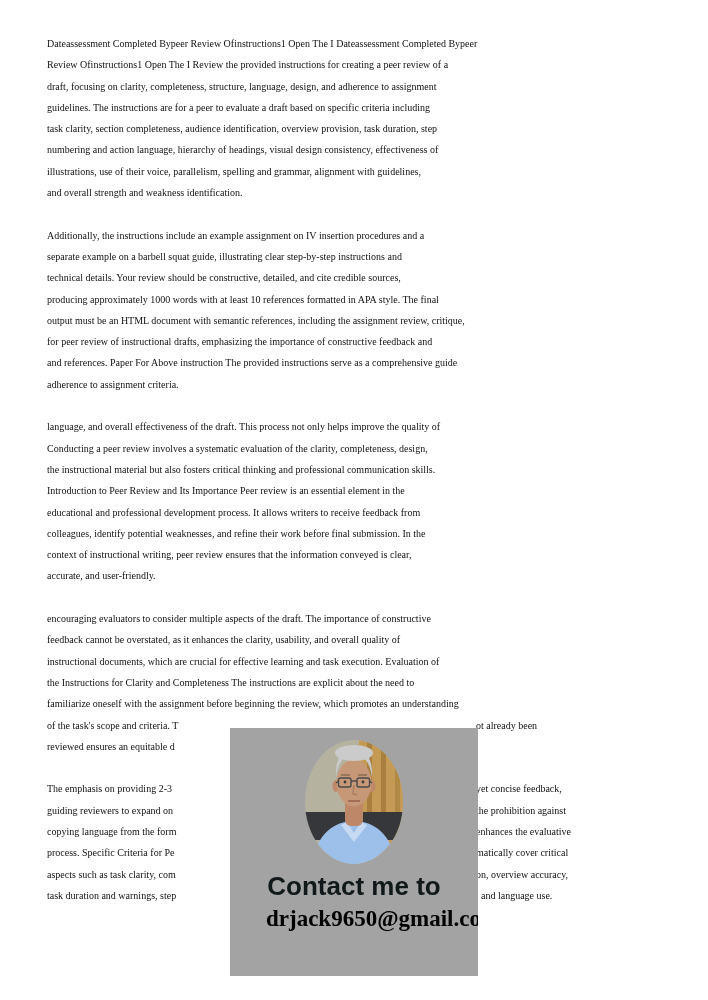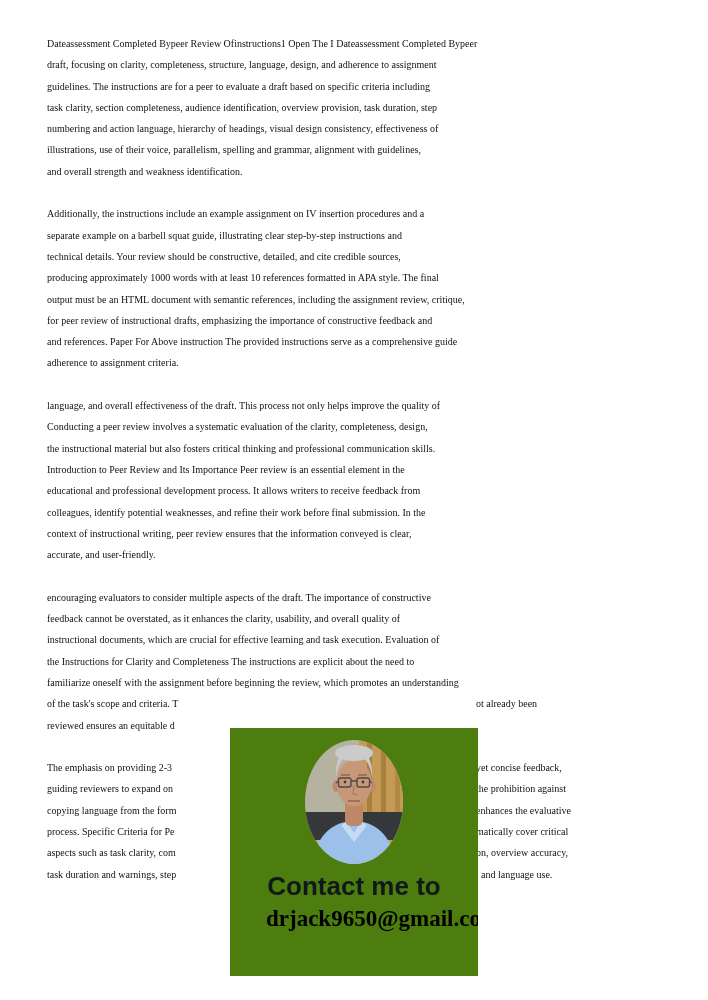--- a/index.html
+++ b/index.html
@@ -15,21 +15,21 @@
     font-family:"Liberation Serif", serif;
     font-size:10px; line-height:21.3px; color:#111111;
   }
   .paragraph { margin:0 0 21.3px 0; }
   .paragraph:last-child { margin-bottom:0; }
   .line { position:relative; white-space:nowrap; height:21.3px; }
   .frag-right { position:absolute; left:429px; top:0; }
 
   .ad-box {
     position:absolute; left:230px; top:728px; width:248px; height:248px;
-    background:#4d7c0f; z-index:5; text-align:center; overflow:hidden;
+    background:#a3a3a3; z-index:5; text-align:center; overflow:hidden;
   }
   .photo { display:block; margin:12px auto 0 auto; width:98px; height:124px; }
   .ad-heading {
     margin-top:7px;
     font-family:"Liberation Sans", sans-serif;
     font-weight:bold; font-size:26px; line-height:31px;
     color:#10181a; letter-spacing:0px;
   }
   .ad-email {
     margin-top:3px;
@@ -40,20 +40,21 @@
   }
 </style>
 </head>
 <body>
 
 <div class="page">
 
   <div class="doc-text" id="doc-text">
       <div class="paragraph">
         <div class="line">Dateassessment Completed Bypeer Review Ofinstructions1 Open The I Dateassessment Completed Bypeer</div>
+        <div class="line">Review Ofinstructions1 Open The I Review the provided instructions for creating a peer review of a</div>
         <div class="line">draft, focusing on clarity, completeness, structure, language, design, and adherence to assignment</div>
         <div class="line">guidelines. The instructions are for a peer to evaluate a draft based on specific criteria including</div>
         <div class="line">task clarity, section completeness, audience identification, overview provision, task duration, step</div>
         <div class="line">numbering and action language, hierarchy of headings, visual design consistency, effectiveness of</div>
         <div class="line">illustrations, use of their voice, parallelism, spelling and grammar, alignment with guidelines,</div>
         <div class="line">and overall strength and weakness identification.</div>
       </div>
       <div class="paragraph">
         <div class="line">Additionally, the instructions include an example assignment on IV insertion procedures and a</div>
         <div class="line">separate example on a barbell squat guide, illustrating clear step-by-step instructions and</div>

